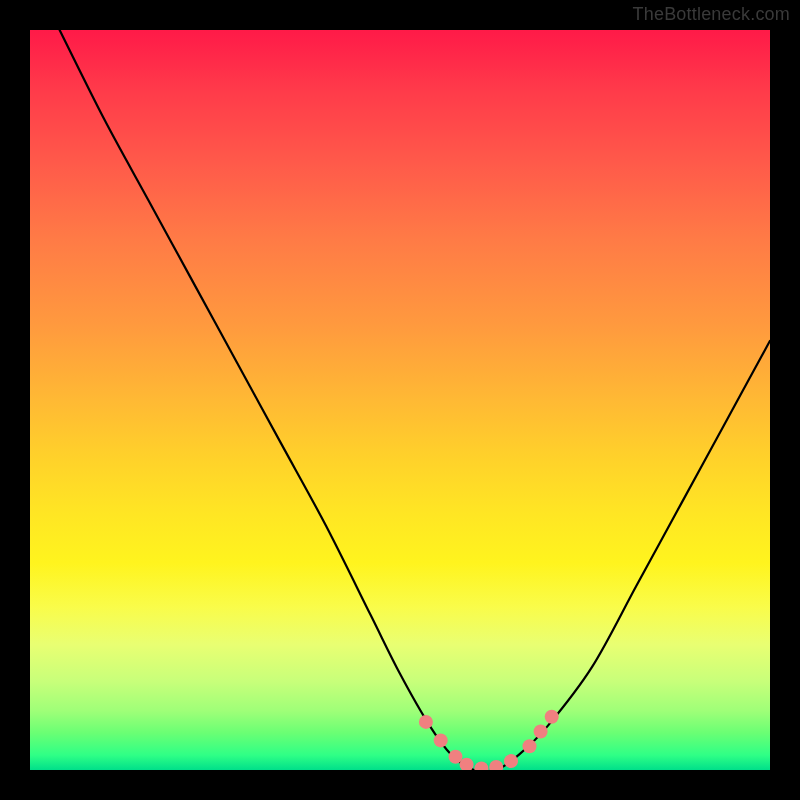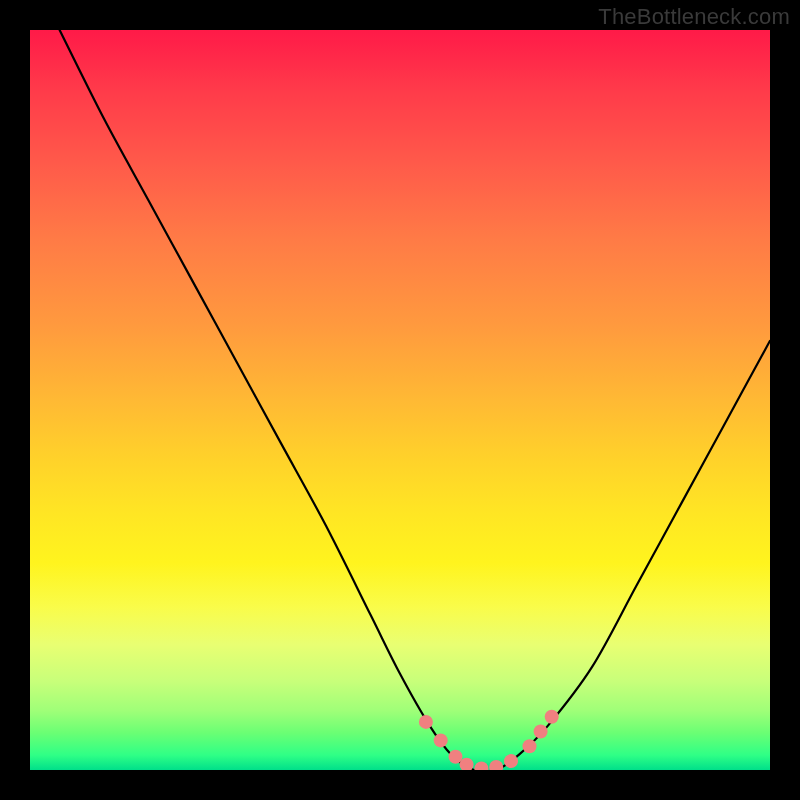--- a/index.html
+++ b/index.html
@@ -44,21 +44,21 @@
       #6aff74 95%,
       #2fff86 98%,
       #00df8a 100%
     );
   }
   .watermark {
     position: absolute;
     top: 4px;
     right: 10px;
     color: #3a3a3a;
-    font-size: 22px;
+    font-size: 18px;
     font-weight: 500;
     letter-spacing: 0.2px;
     pointer-events: none;
   }
   svg.curve {
     position: absolute;
     top: 0;
     left: 0;
     width: 740px;
     height: 740px;

